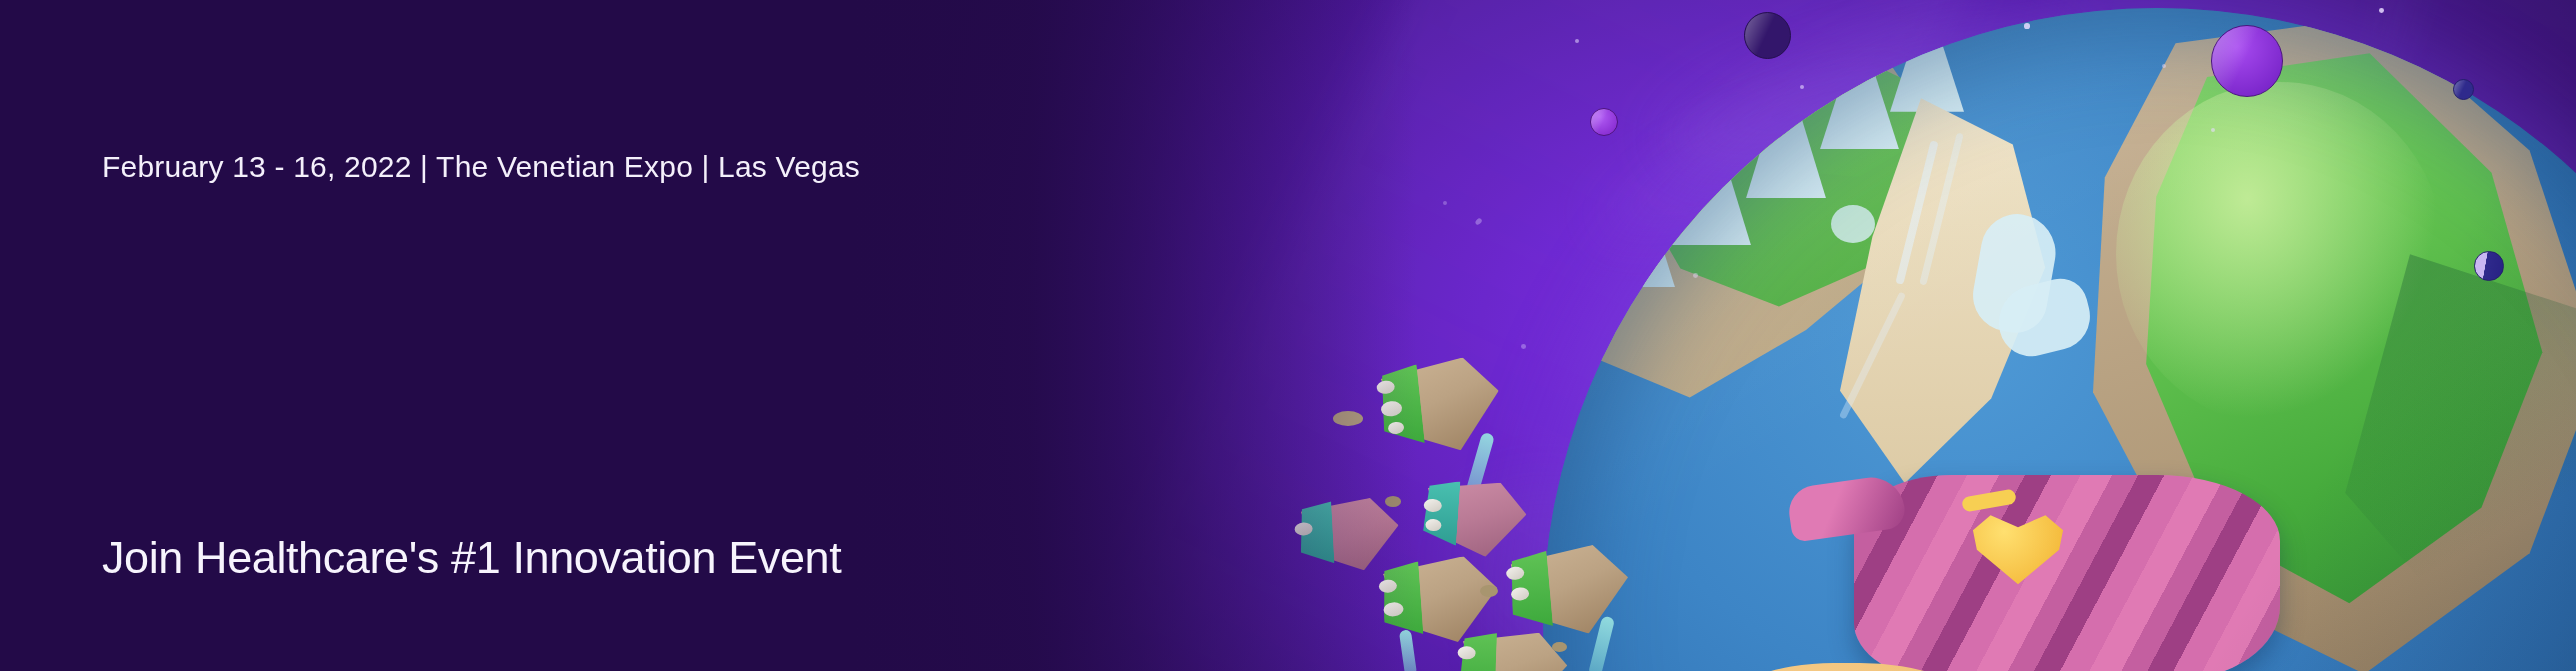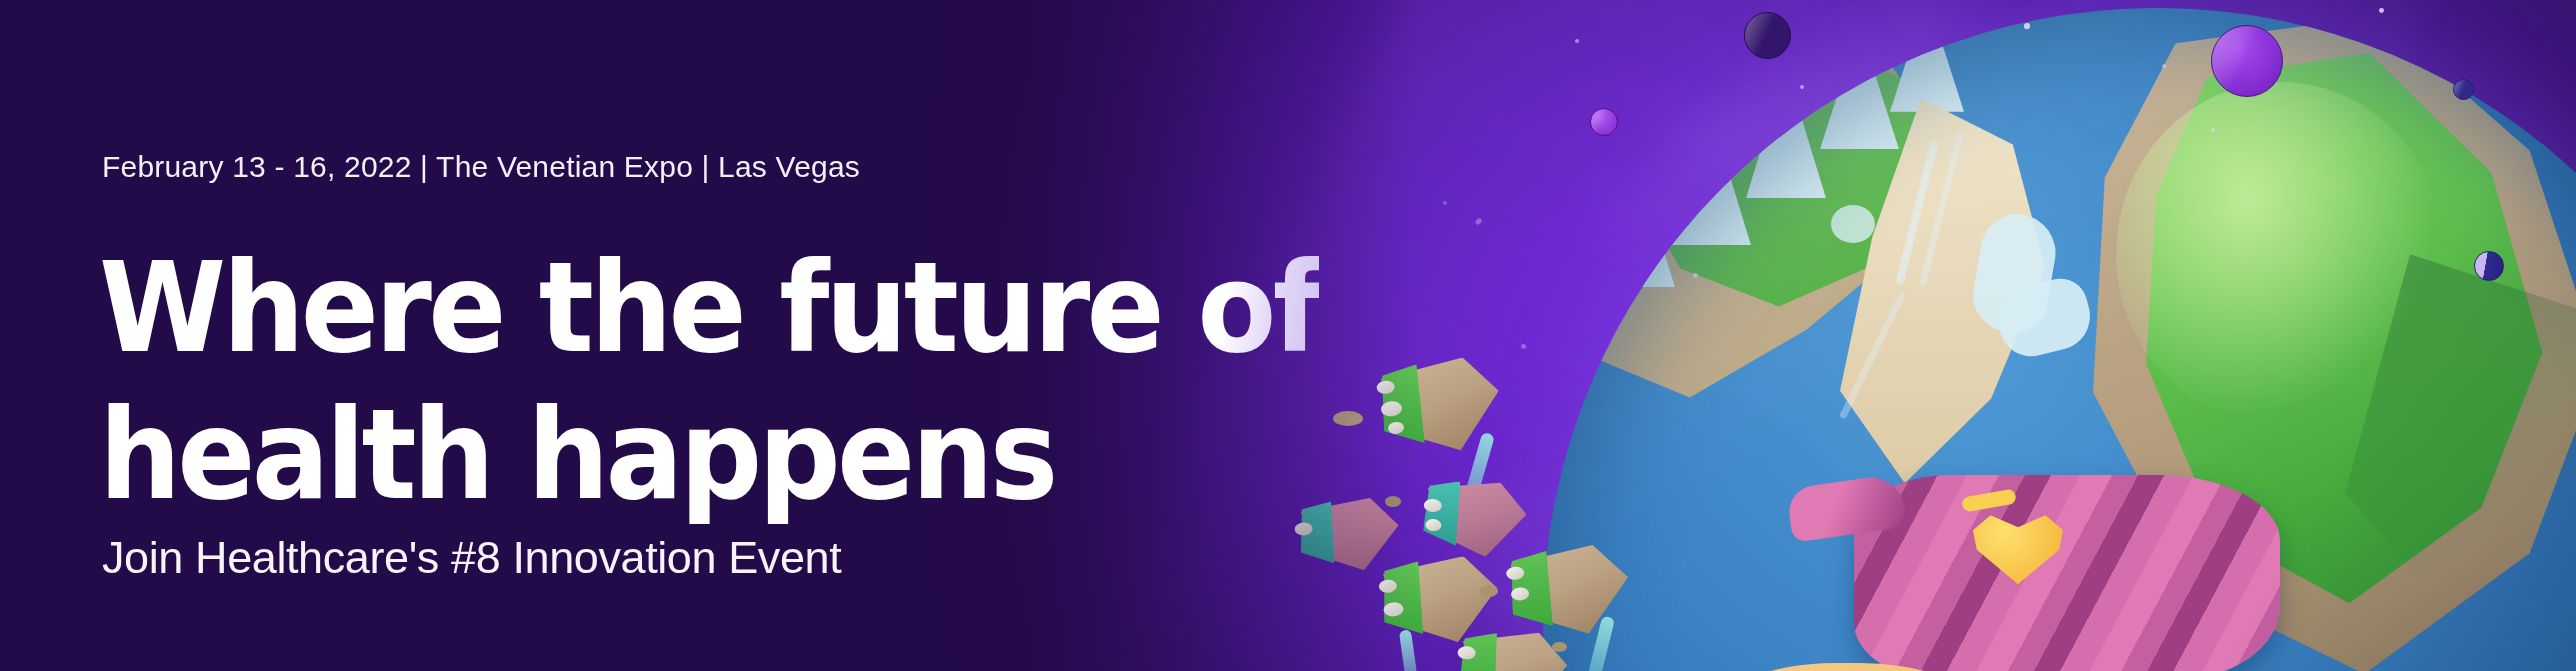--- a/index.html
+++ b/index.html
@@ -324,23 +324,19 @@
   <div class="star" style="left:1693px;top:273px;width:4.9px;height:4.9px;opacity:.45;"></div>
   <div class="star" style="left:1521px;top:344px;width:4.9px;height:4.9px;opacity:.35;"></div>
   <div class="star" style="left:2162px;top:64px;width:4.1px;height:4.1px;opacity:.5;"></div>
 
   <div class="space-vignette"></div>
 
   <div id="content">
 
     <div id="eyebrow">February 13 - 16, 2022 | The Venetian Expo | Las Vegas</div>
 
-    <h1 id="headline">
-      <span class="hl"><span>Where the future </span><span class="fade">of</span></span>
-      <span class="hl">health happens</span>
-    </h1>
-
-    <div id="subheadline">Join Healthcare's #8 Innovation Event</div>
+
+    <div id="subheadline">Join Healthcare's #1 Innovation Event</div>
 
   </div>
 
 </div>
 
 
 </body></html>

